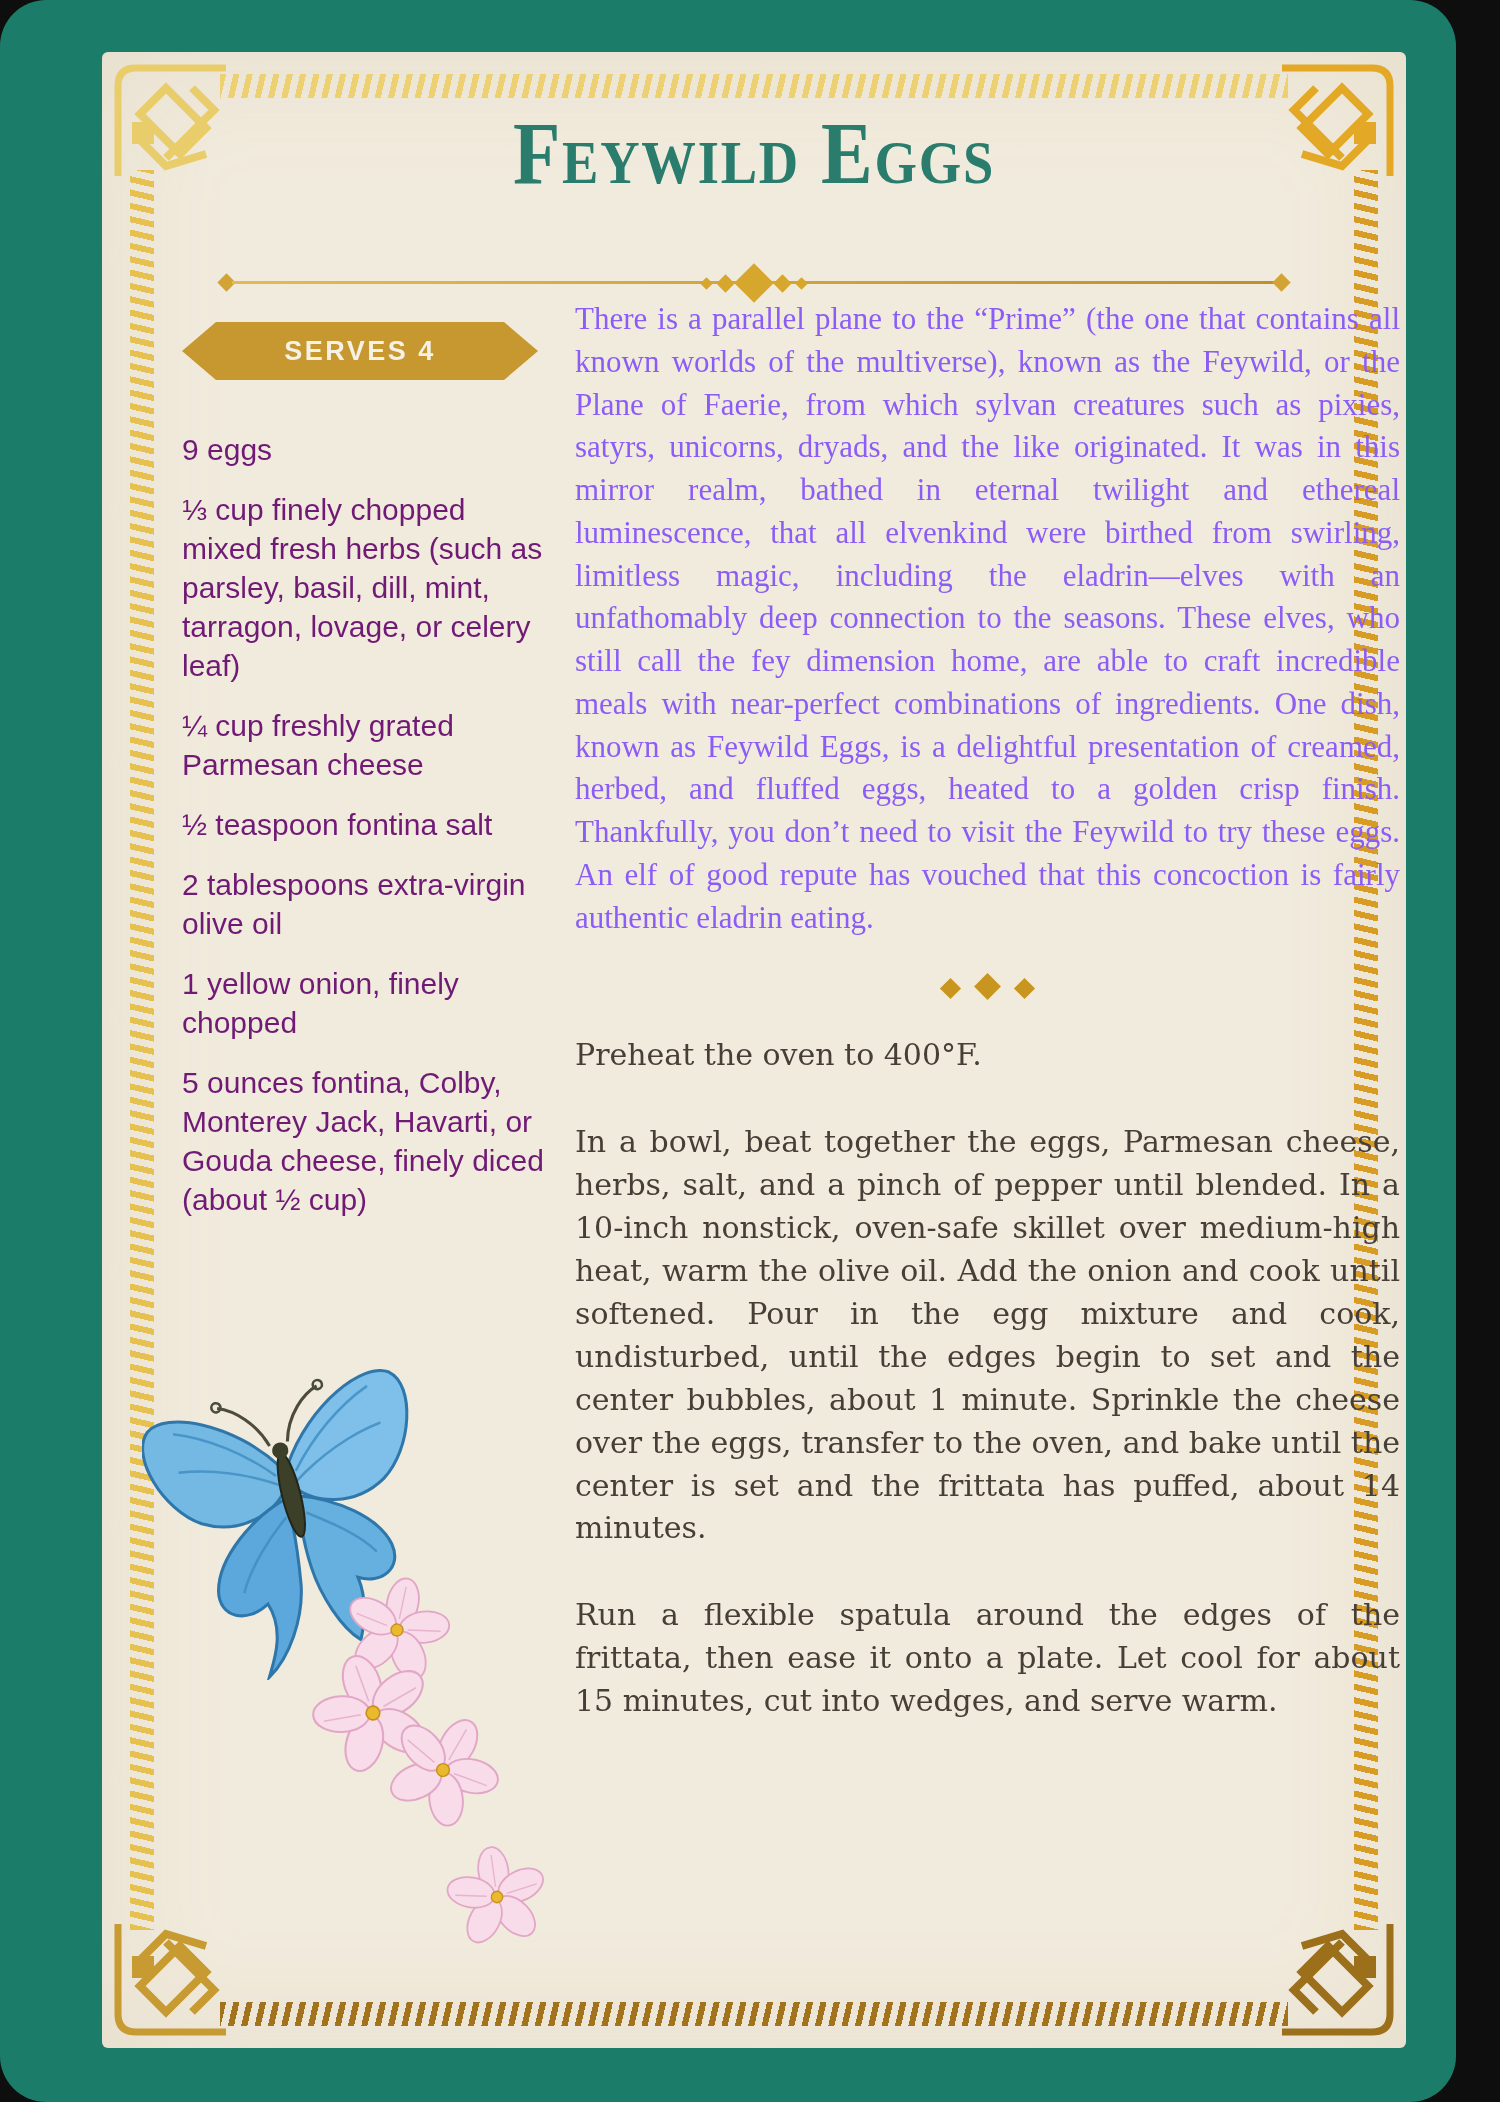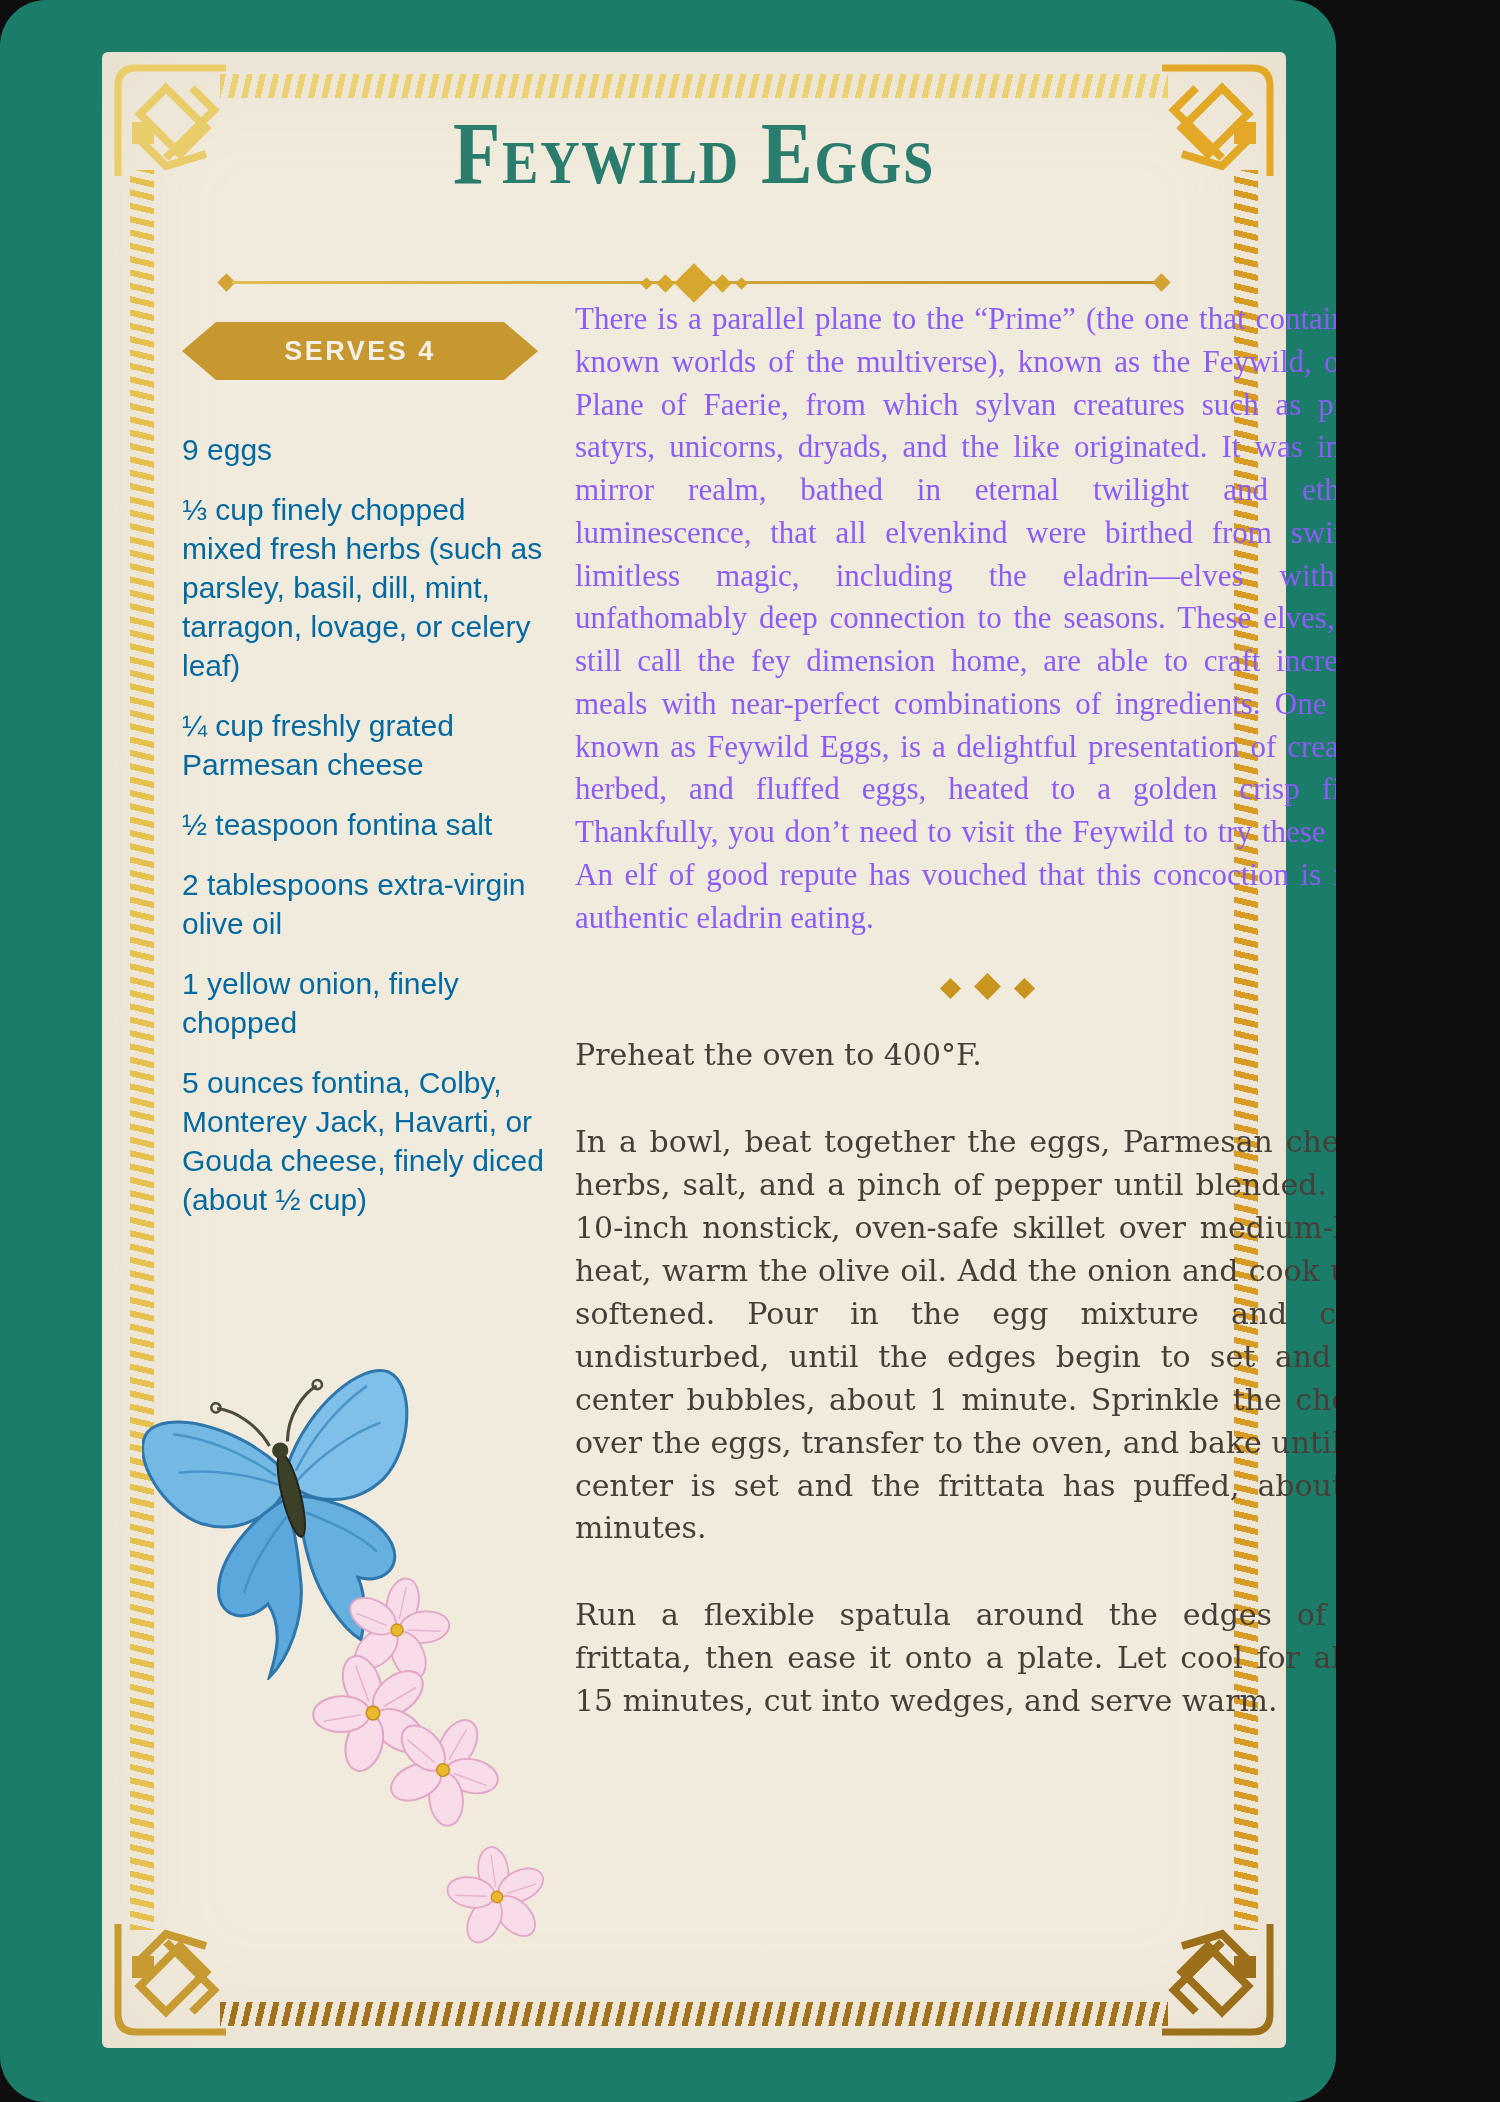--- a/index.html
+++ b/index.html
@@ -1,16 +1,16 @@
 <!DOCTYPE html>
 <html><head>
 <meta charset="utf-8">
 <style>
   html,body{margin:0;padding:0;background:#0e0e0e;}
-  .stage{position:relative;width:1336px;height:2102px;overflow:hidden;
+  .stage{position:relative;width:1456px;height:2102px;overflow:hidden;
          font-family:"Liberation Sans","DejaVu Sans",sans-serif;}
   
   .card{position:absolute;inset:0;background:#1c7c6a;border-radius:46px;}
   .panel{position:absolute;left:102px;top:52px;right:50px;bottom:54px;
          background:#f1ebdd;border-radius:6px;
          box-shadow:inset 0 0 120px rgba(182,160,120,.18);}
   
   .chain{position:absolute;}
   .chain-h{height:24px;background:repeating-linear-gradient(103deg,var(--c) 0 6px,transparent 6px 13px);}
   .chain-v{width:24px;background:repeating-linear-gradient(13deg,var(--c) 0 6px,transparent 6px 13px);}
@@ -39,21 +39,21 @@
   .dia{background:#d7a62c;transform:rotate(45deg);display:block;}
   .dia.s1{width:9px;height:9px;}  .dia.s2{width:13px;height:13px;}
   .dia.s3{width:28px;height:28px;}
   
   .left-col{position:absolute;left:80px;top:270px;width:366px;}
   .serves{width:356px;height:58px;background:#c6982f;color:#f6f1e6;
           display:flex;align-items:center;justify-content:center;
           font-weight:bold;font-size:27px;letter-spacing:2.5px;
           clip-path:polygon(0 50%,34px 0,calc(100% - 34px) 0,100% 50%,calc(100% - 34px) 100%,34px 100%);}
   .ingredients{margin-top:50px;}
-  .ingredients p{margin:0 0 21px 0;font-size:30px;line-height:1.3;color:#0369a1;}
+  .ingredients p{margin:0 0 21px 0;font-size:30px;line-height:1.3;color:#701a75;}
   
   .right-col{position:absolute;left:473px;top:246px;width:825px;}
   .flavor{margin:0;font-family:"Liberation Serif","DejaVu Serif",serif;
           font-size:31px;line-height:1.38;color:#8b5cf6;text-align:justify;}
   .three-diamonds{margin:38px 0 34px 0;text-align:center;}
   .three-diamonds .dia{display:inline-block;margin:0 10px;background:#c8951f;}
   .three-diamonds .m1{width:15px;height:15px;}
   .three-diamonds .m2{width:19px;height:19px;}
   .instr{margin:0 0 44px 0;font-family:"DejaVu Serif","Liberation Serif",serif;
          font-size:30px;line-height:1.43;color:#473f37;text-align:justify;}

